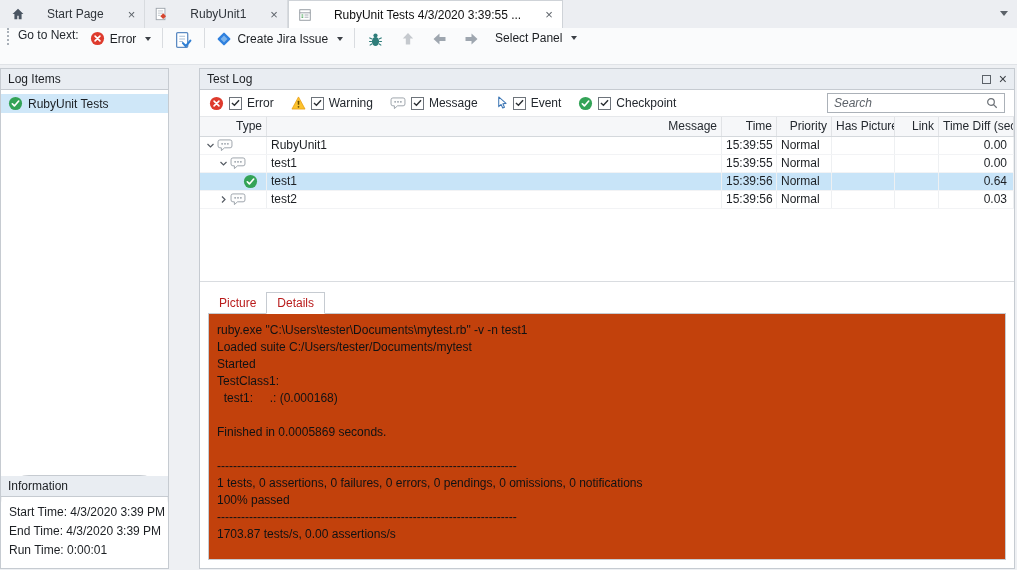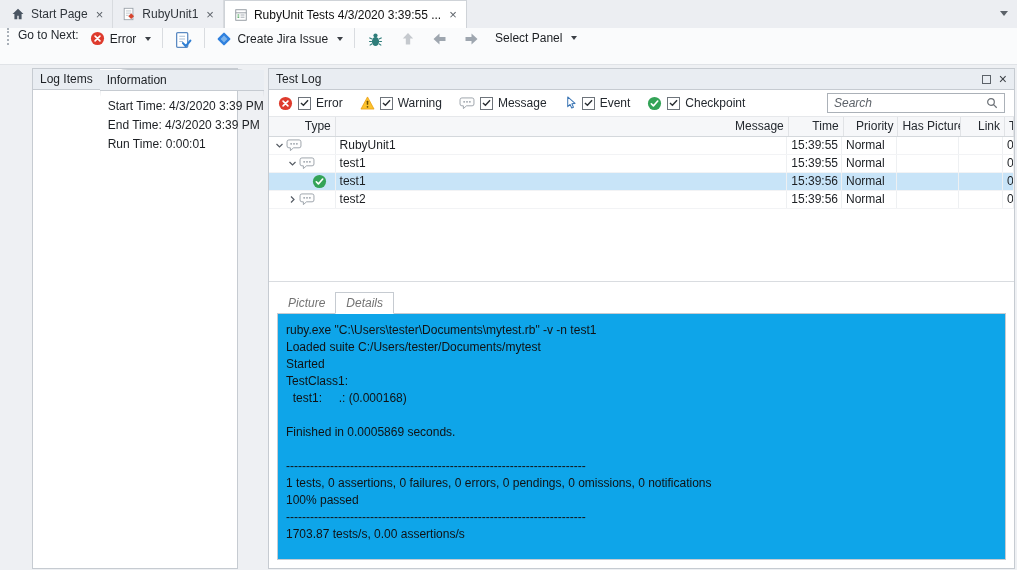--- a/index.html
+++ b/index.html
@@ -3,41 +3,41 @@
 <meta charset="utf-8">
 <style>
   * { box-sizing: border-box; margin: 0; padding: 0; }
   html,body { width:1017px; height:570px; overflow:hidden; }
   body { font-family:"Liberation Sans", sans-serif; font-size:12px; color:#1c1f23; background:#eef0f3; }
   .app { width:1017px; height:570px; display:flex; flex-direction:column; overflow:hidden; }
 
   
   .tab-bar { height:28px; background:#eceef2; display:flex; align-items:stretch; position:relative; flex:0 0 auto; }
   .tab-strip { display:flex; align-items:stretch; padding-left:2px; }
-  .tab { display:flex; align-items:center; gap:6px; padding:4px 9px; border-right:1px solid #d8dbdf; color:#30353b; cursor:default; }
+  .tab { display:flex; align-items:center; gap:22px; padding:4px 9px; border-right:1px solid #d8dbdf; color:#30353b; cursor:default; }
   .tab.active { background:#fff; border:1px solid #cfd3d8; border-bottom:none; color:#111; }
   .tab-label { white-space:nowrap; }
   .tab-close { color:#5c6269; font-size:13px; line-height:1; margin-left:2px; }
   .tabbar-caret { position:absolute; right:9px; top:11px; width:0; height:0; border-left:4.5px solid transparent; border-right:4.5px solid transparent; border-top:5px solid #5c6269; }
 
   
   .toolbar { height:37px; background:#fafbfc; border-bottom:1px solid #e0e3e7; display:flex; align-items:flex-start; gap:7px; padding:0 7px; flex:0 0 auto; }
   .grip { height:17px; border-left:2px dotted #a9b0b8; margin-right:2px; }
   .tb-label { color:#24292f; }
   .tb-btn { display:flex; align-items:center; gap:5px; padding:3px 4px; border-radius:2px; cursor:default; }
   .tb-btn.disabled { opacity:.95; }
   .tb-sep { width:1px; height:20px; background:#d9dce0; }
   .caret { display:inline-block; width:0; height:0; border-left:3.5px solid transparent; border-right:3.5px solid transparent; border-top:4px solid #3c4046; margin-left:4px; }
   .icn { display:inline-flex; align-items:center; justify-content:center; }
 
   
   .workspace { flex:1; display:flex; gap:6px; padding:3px 2px 1px 0; background:#eef0f3; overflow:hidden; }
 
   
-  .sidebar { width:206px; flex:0 0 auto; background:#fff; border:1px solid #c6cbd1; display:flex; flex-direction:row;margin-left:32px; }
+  .sidebar { width:169px; flex:0 0 auto; background:#fff; border:1px solid #c6cbd1; display:flex; flex-direction:column; }
   .panel-header { height:21px; flex:0 0 auto; background:#e9edf2; border-bottom:1px solid #c6cbd1; display:flex; align-items:center; padding:0 7px; color:#1c1f23; }
   .tree { flex:1; padding-top:4px; overflow:hidden; }
   .tree-item { height:19px; display:flex; align-items:center; gap:5px; padding:0 4px 0 7px; cursor:default; }
   .tree-item.selected { background:#cfe7f8; }
   .info-section { flex:0 0 auto; border-top:1px solid #c6cbd1;border-radius:28px; }
   .info-lines { padding:6px 0 8px 8px; line-height:19px; color:#1c1f23; }
 
   
   .main-panel { flex:1; background:#fff; border:1px solid #c6cbd1; display:flex; flex-direction:column; overflow:hidden;margin-left:24px; }
   .tl-header { height:21px; flex:0 0 auto; background:#e9edf2; border-bottom:1px solid #c6cbd1; display:flex; align-items:center; padding:0 7px; }
@@ -63,23 +63,23 @@
   .c-type { width:67px; } .c-msg { width:455px; } .c-time { width:55px; } .c-pri { width:55px; }
   .c-pic { width:63px; } .c-link { width:44px; } .c-diff { flex:1; }
   .cell.c-type { display:flex; align-items:center; padding:0 0 0 4px; }
   .cell.c-diff { text-align:right; padding-right:6px; }
   .expander { width:13px; display:inline-flex; align-items:center; justify-content:center; flex:0 0 auto; }
   .indent { display:inline-block; flex:0 0 auto; }
 
   
   .details-area { flex:1; display:flex; flex-direction:column; padding:9px 8px 8px; overflow:hidden; }
   .dtabs { display:flex; align-items:flex-end; height:22px; flex:0 0 auto; position:relative; z-index:2; padding-left:1px; }
-  .dtab { padding:3px 10px; color:#737373; cursor:default;font-style:italic; }
+  .dtab { padding:3px 10px; color:#b91c1c; cursor:default; }
   .dtab.active { background:#fff; border:1px solid #c6cbd1; border-bottom:1px solid #fff; margin-bottom:-1px; }
-  .details-box { flex:1; border:1px solid #c6cbd1; background:#0ea5e9; padding:8px 8px; overflow:hidden; }
+  .details-box { flex:1; border:1px solid #c6cbd1; background:#c2410c; padding:8px 8px; overflow:hidden; }
   .dline { white-space:pre; line-height:17px; min-height:17px; color:#101214; }
 </style>
 </head>
 <body>
 
 <div class="app">
 
   <div class="tab-bar">
     <div class="tab-strip">
         <div class="tab">
@@ -188,20 +188,31 @@
       <span class="caret"></span>
     </div>
   </div>
 
   <div class="workspace">
 
     <div class="sidebar">
       <div class="panel-header">
         <span>Log Items</span>
       </div>
+      <div class="tree">
+          <div class="tree-item selected">
+            <span class="icn">
+              <svg width="15" height="15" viewBox="0 0 16 16">
+                <circle cx="8" cy="8" r="7" fill="#33a357"></circle>
+                <path d="M4.6 8.3l2.2 2.3 4.6-5.2" stroke="#fff" stroke-width="1.8" fill="none" stroke-linecap="round" stroke-linejoin="round"></path>
+              </svg>
+            </span>
+            <span>RubyUnit Tests</span>
+          </div>
+        </div>
       <div class="info-section">
         <div class="panel-header">
           <span>Information</span>
         </div>
         <div class="info-lines">
             <div>Start Time: 4/3/2020 3:39 PM</div>
             <div>End Time: 4/3/2020 3:39 PM</div>
             <div>Run Time: 0:00:01</div>
           </div>
       </div>

